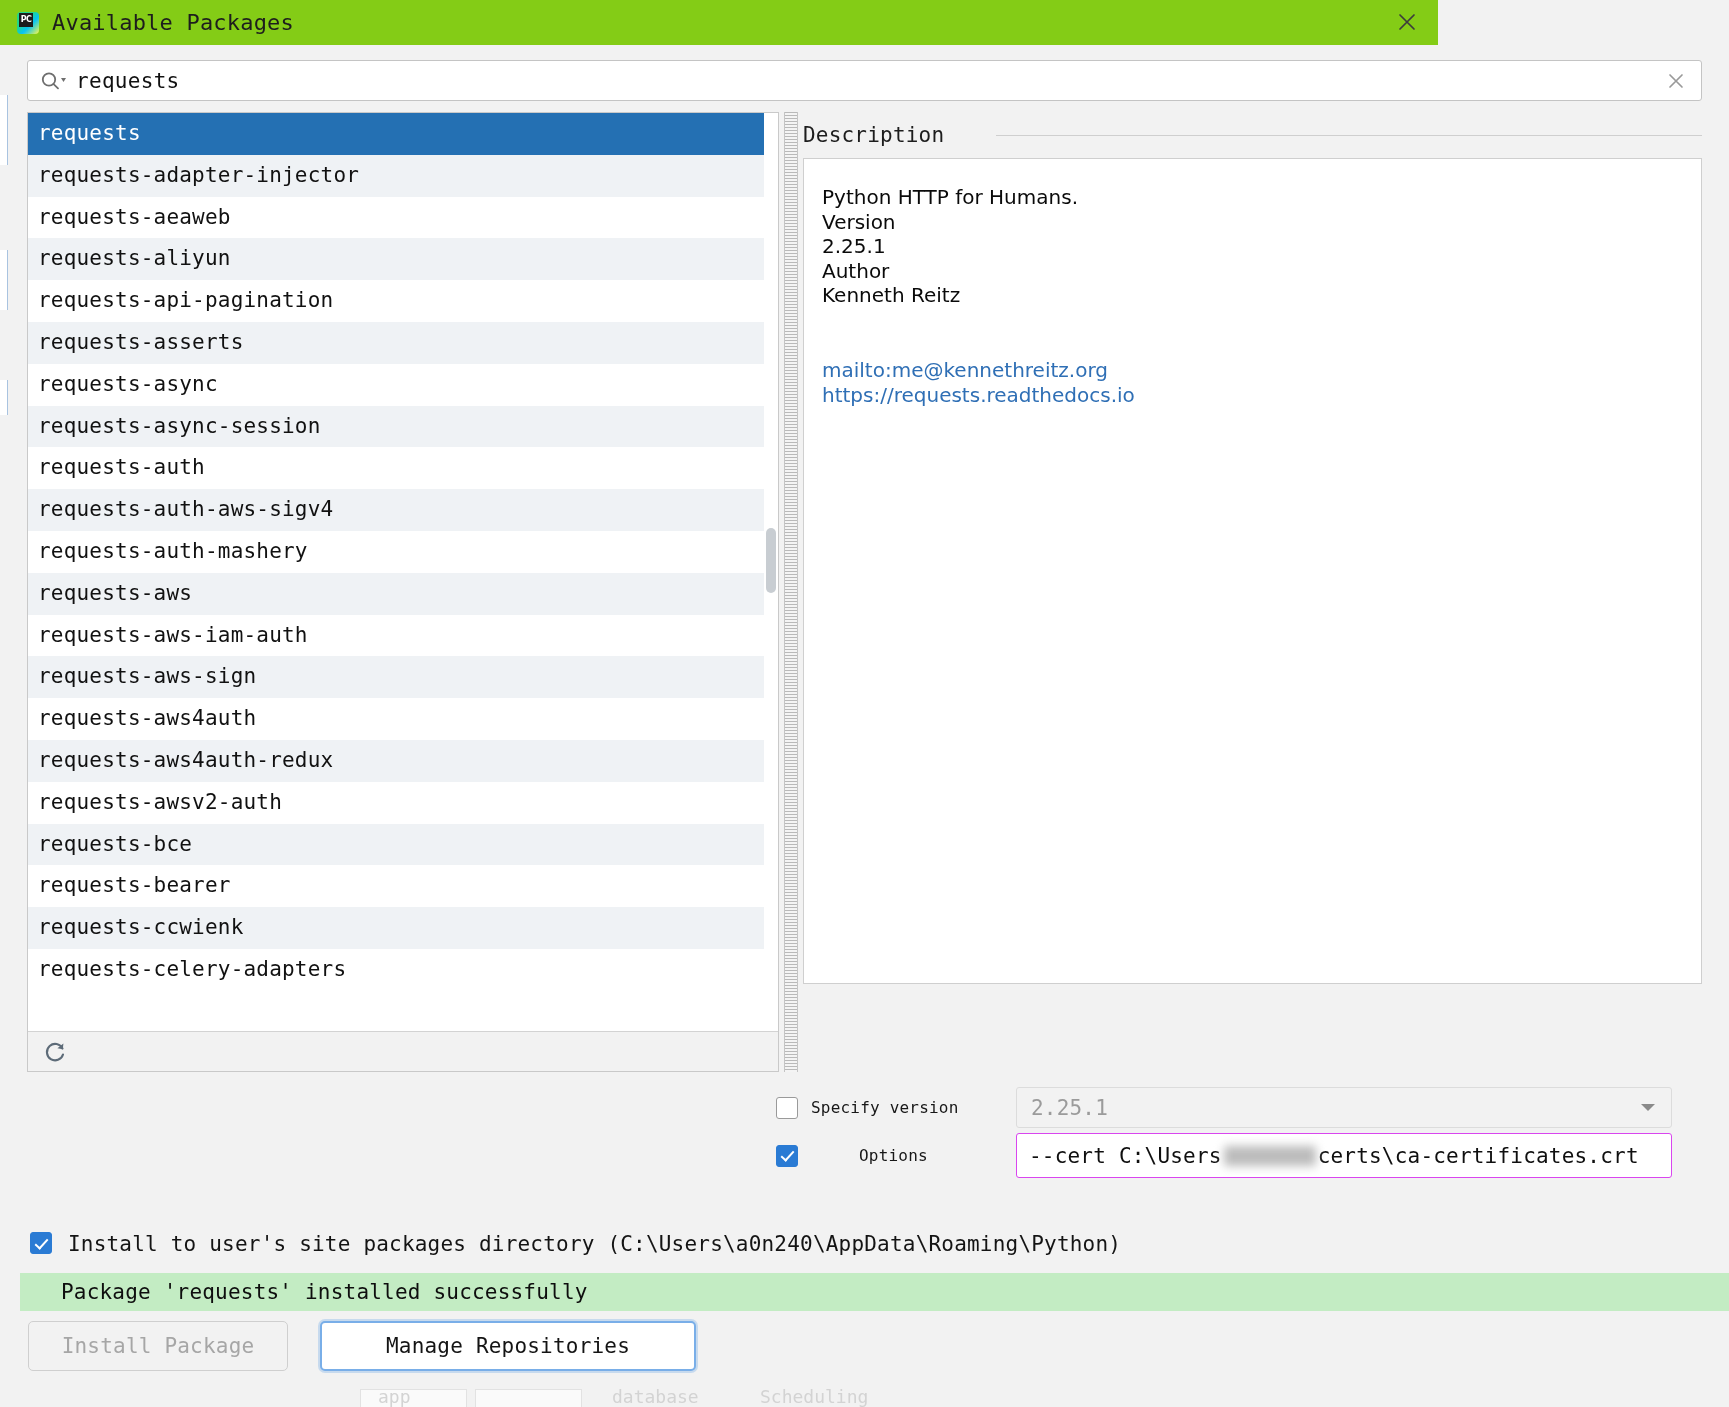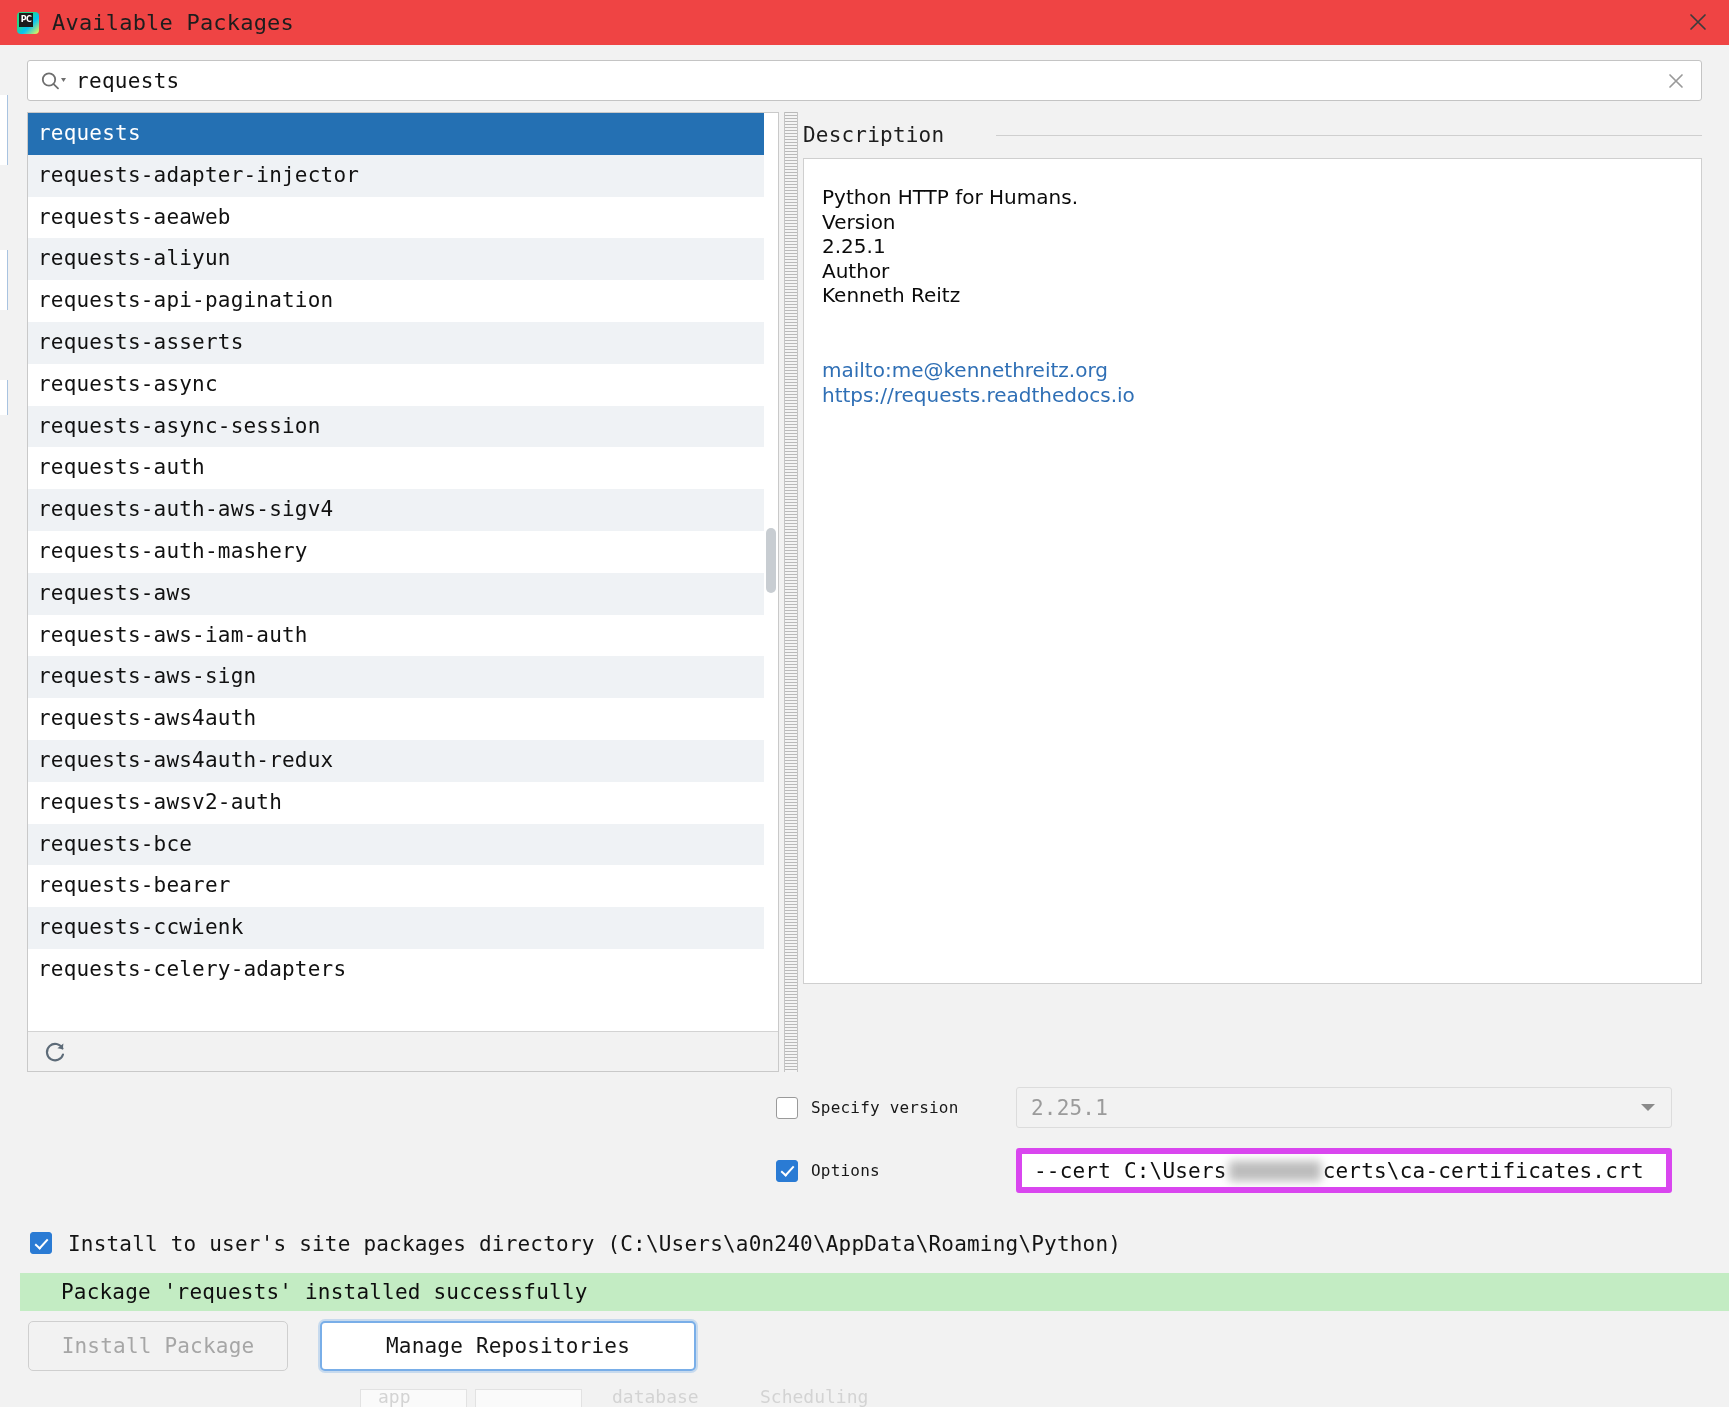--- a/index.html
+++ b/index.html
@@ -18,22 +18,22 @@
     position: absolute;
     left: 0; top: 0;
     width: 1729px; height: 1407px;
     background: #f2f2f2;
     box-sizing: border-box;
   }
 
   #titlebar {
     position: absolute;
     left: 0; top: 0;
-    width: 1729px; height: 45px;
-    background: #ef4444;
+    width: 1438px; height: 45px;
+    background: #84cc16;
     display: flex;
     align-items: center;
   }
   #titlebar .pc-logo {
     margin-left: 17px;
     width: 22px; height: 22px;
     border-radius: 4px;
     position: relative;
     overflow: hidden;
     background: linear-gradient(135deg, #21d789 0%, #21d789 35%, #07c3f2 60%, #fcf84a 100%);
@@ -262,21 +262,21 @@
     width: 899px; height: 125px;
   }
   .opt-row {
     position: absolute;
     left: 0;
     height: 45px;
     display: flex;
     align-items: center;
   }
   #row-version { top: 0; }
-  #row-options { top: 63px; }
+  #row-options { top: 48px; gap: 48px; }
 
   .cbx {
     width: 22px; height: 22px;
     box-sizing: border-box;
     border: 1.5px solid #9a9a9a;
     border-radius: 3px;
     background: #ffffff;
     flex: 0 0 auto;
     cursor: pointer;
     position: relative;
@@ -331,21 +331,21 @@
     border-right: 7px solid transparent;
     border-top: 7px solid #8a8a8a;
   }
 
   #options-field {
     position: absolute;
     left: 240px; top: 0;
     width: 656px; height: 45px;
     box-sizing: border-box;
     background: #ffffff;
-    border: 6px solid #d946ef;
+    border: 1px solid #d946ef;
     border-radius: 3px;
     display: flex;
     align-items: center;
     overflow: hidden;
     cursor: text;
   }
   #options-text {
     margin-left: 12px;
     font-family: "DejaVu Sans Mono", monospace;
     font-size: 21px;

